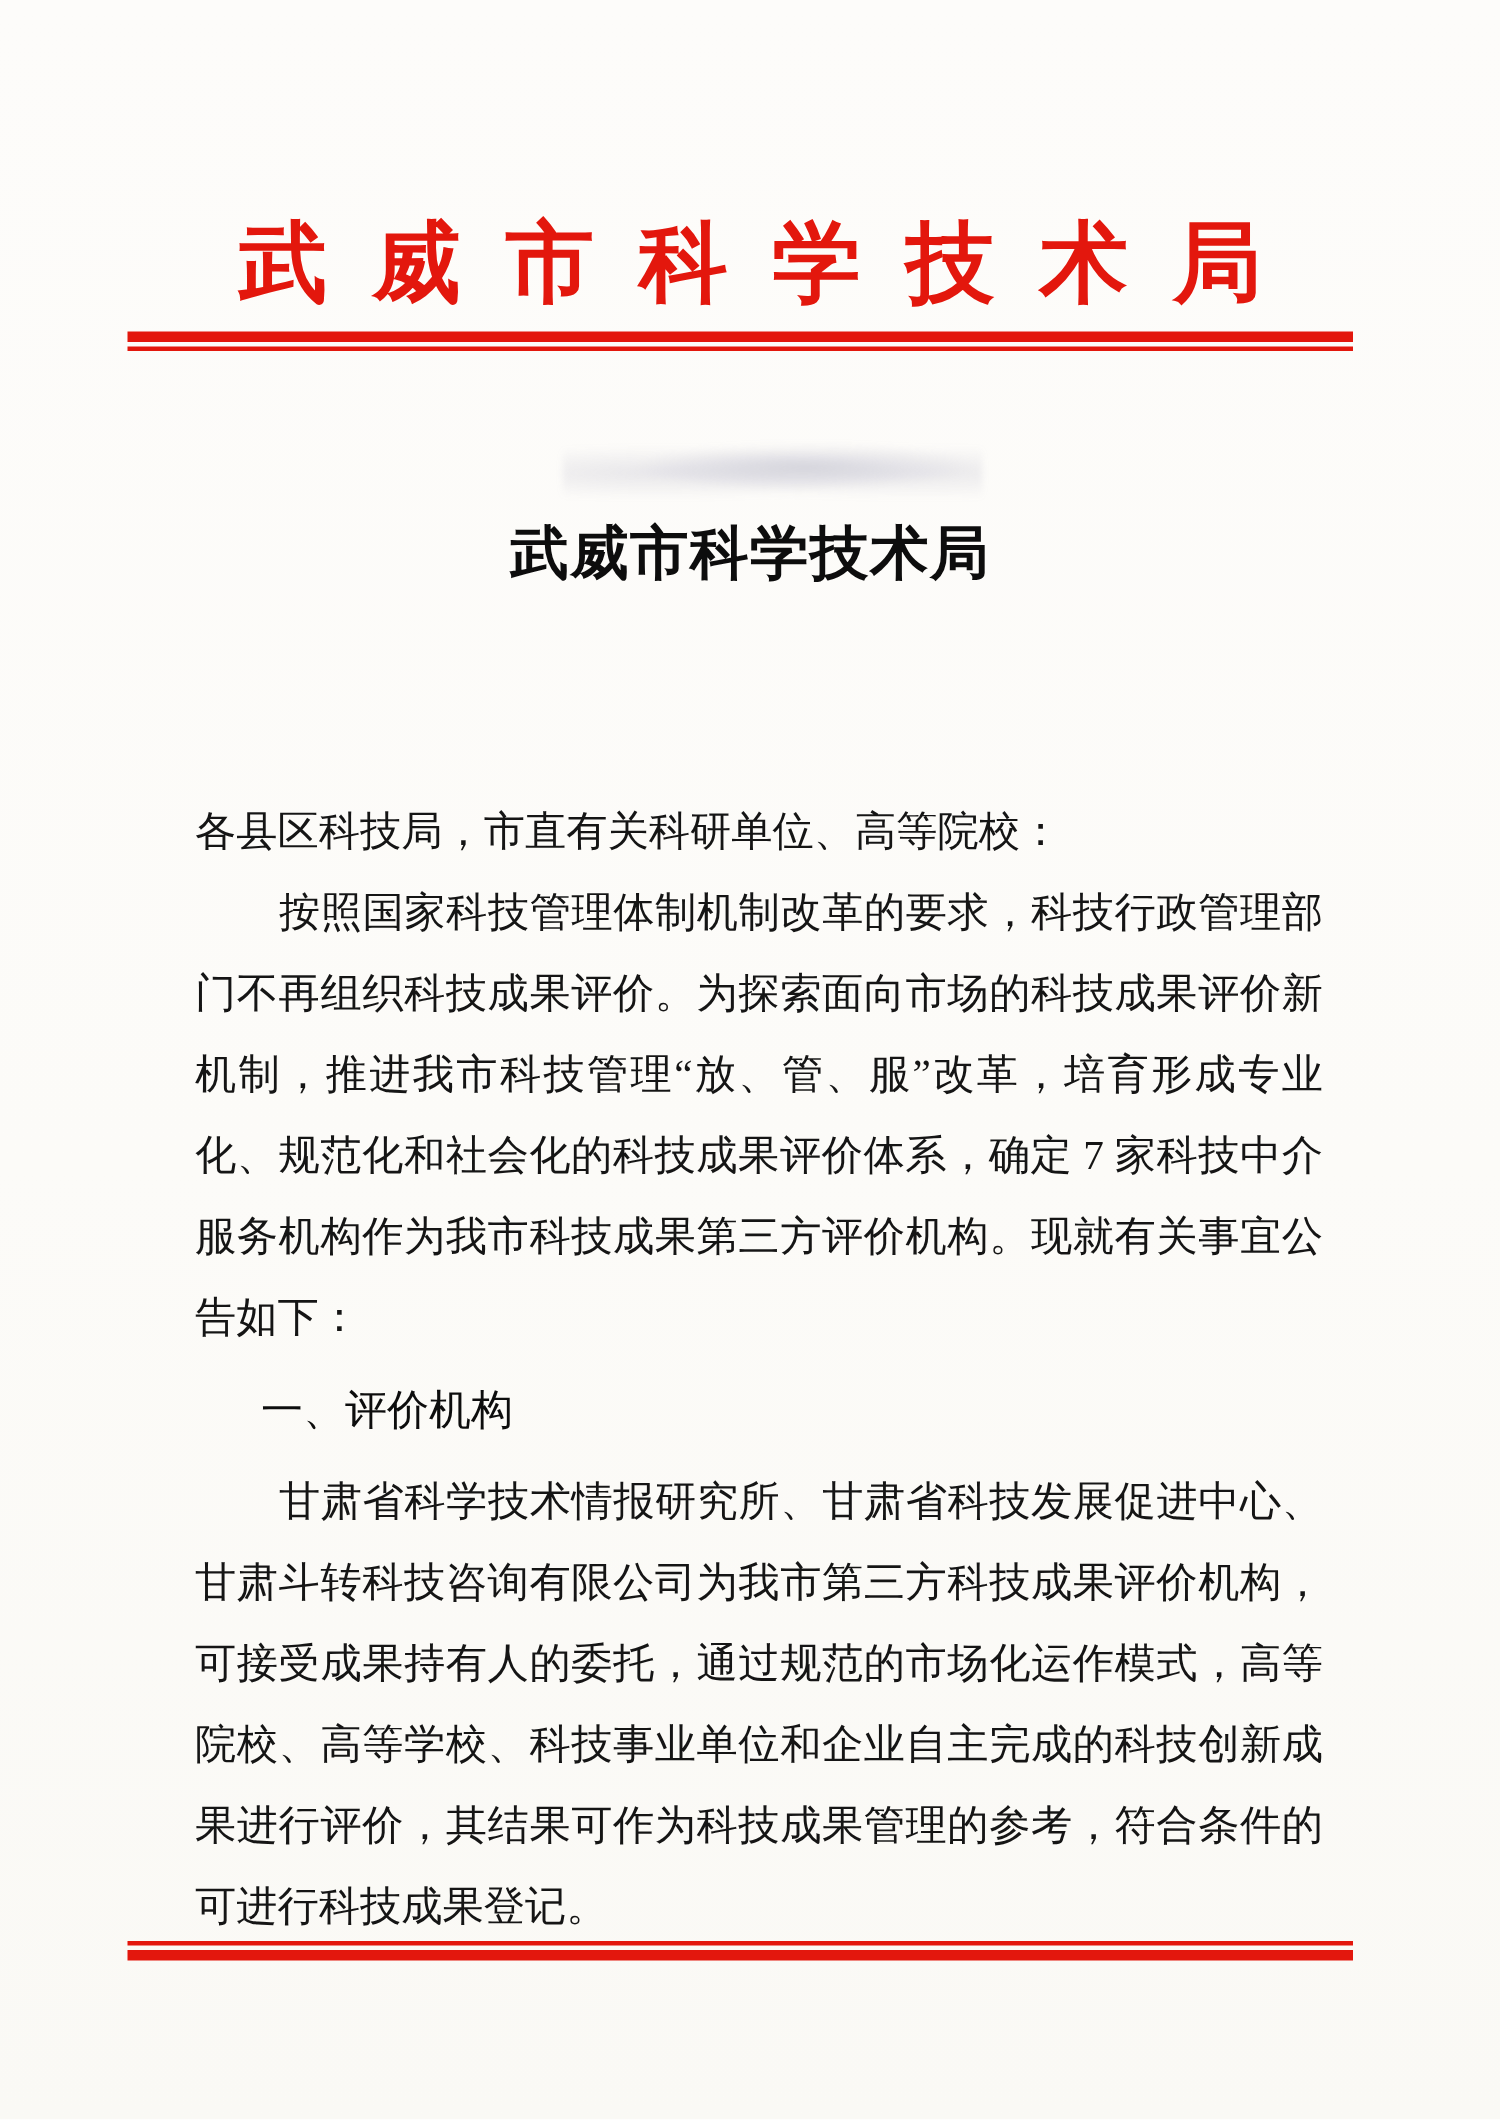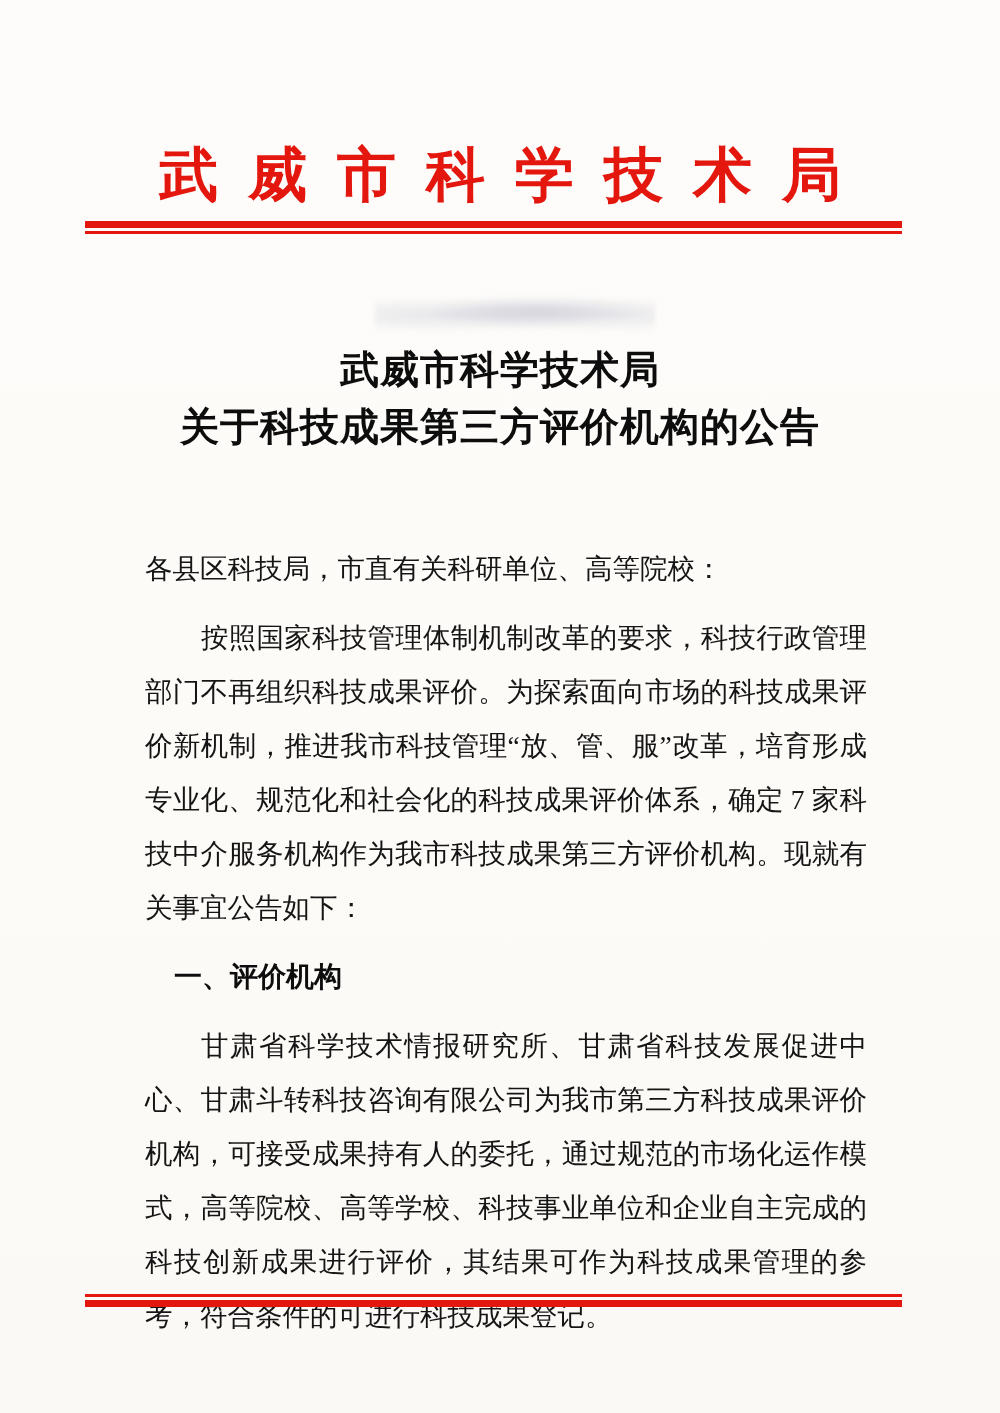--- a/index.html
+++ b/index.html
@@ -79,25 +79,25 @@
     position: absolute;
     top: 527px;
     left: 130px;
     width: 752px;
     color: var(--ink);
     font-size: 27.5px;
     line-height: 54px;
     text-align: justify;
     text-justify: inter-character;
   }
-  .doc-body p { margin: 15px; }
+  .doc-body p { margin: 0; }
   .doc-body .para { text-indent: 56px; }
   .section-heading {
     font-family: "Liberation Sans", "DejaVu Sans", sans-serif;
-    font-weight: 700;
+    font-weight: 400;
     font-size: 28px;
     line-height: 54px;
     text-indent: 44px;
     margin: 8px 0 7px;
     color: #0d0d0d;
     text-align: left;
   }
 </style>
 </head>
 <body>
@@ -108,21 +108,20 @@
 
   <div class="rule-wrap rule-top">
     <div class="rule thick"></div>
     <div class="rule thin"></div>
   </div>
 
   <div class="bleed"></div>
 
   <div class="doc-title">
     <div>武威市科学技术局</div>
-    <div>关于科技成果第三方评价机构的公告</div>
   </div>
 
   <div class="doc-body">
     <p class="salutation">各县区科技局，市直有关科研单位、高等院校：</p>
     <p class="para">按照国家科技管理体制机制改革的要求，科技行政管理部门不再组织科技成果评价。为探索面向市场的科技成果评价新机制，推进我市科技管理“放、管、服”改革，培育形成专业化、规范化和社会化的科技成果评价体系，确定 7 家科技中介服务机构作为我市科技成果第三方评价机构。现就有关事宜公告如下：</p>
     <h3 class="section-heading">一、评价机构</h3>
     <p class="para">甘肃省科学技术情报研究所、甘肃省科技发展促进中心、甘肃斗转科技咨询有限公司为我市第三方科技成果评价机构，可接受成果持有人的委托，通过规范的市场化运作模式，高等院校、高等学校、科技事业单位和企业自主完成的科技创新成果进行评价，其结果可作为科技成果管理的参考，符合条件的可进行科技成果登记。</p>
   </div>
 
   <div class="rule-wrap rule-bottom">

